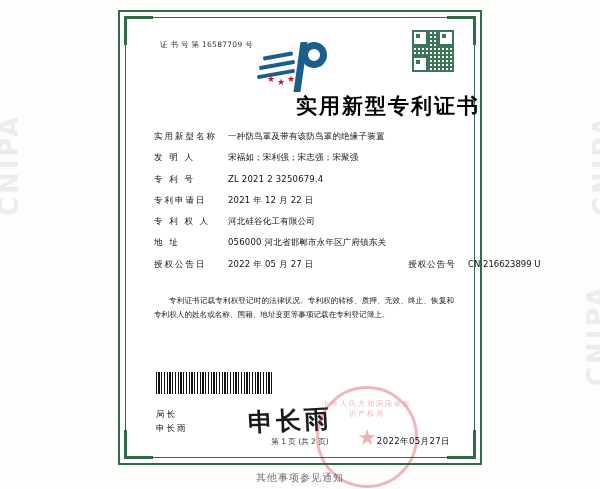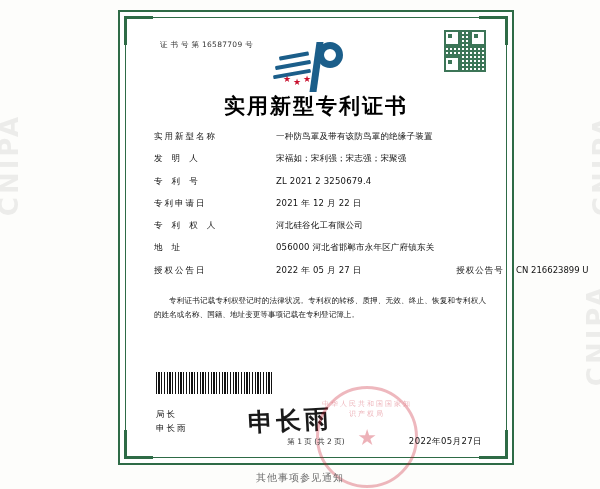--- a/index.html
+++ b/index.html
@@ -17,21 +17,21 @@
     position: relative;
     width: 600px;
     height: 489px;
     background: #fdfdfb;
   }
   
   .cert {
     position: absolute;
     left: 118px;
     top: 10px;
-    width: 396px;
+    width: 364px;
     height: 455px;
     background: #ffffff;
     border: 2px solid #2e6b46;
     box-sizing: border-box;
   }
   .cert-inner {
     position: absolute;
     left: 5px;
     top: 5px;
     right: 5px;
@@ -140,21 +140,21 @@
   }
   .emblem .st1 { left: 10px; top: 33px; }
   .emblem .st2 { left: 20px; top: 36px; }
   .emblem .st3 { left: 30px; top: 33px; }
 
   .title {
     position: absolute;
     left: 0;
     right: 0;
     top: 80px;
-    text-align: center;
+    text-align: right;
     font-family: "DejaVu Serif", "Liberation Serif", serif;
     font-size: 21px;
     font-weight: bold;
     color: #000;
     letter-spacing: 2px;
   }
 
   
   .fields {
     position: absolute;
@@ -169,26 +169,24 @@
     display: flex;
     align-items: baseline;
     margin-bottom: 8.5px;
     white-space: nowrap;
   }
   .lbl {
     width: 74px;
     flex: none;
     letter-spacing: 2px;
     color: #111;
-    font-family: Liberation Mono, monospace;
   }
   .val {
     flex: 1;
     letter-spacing: 0.2px;
-    margin-left: 48px;
   }
   .row.two .val {
     flex: none;
     width: 168px;
   }
   .lbl2 {
     width: 72px;
     flex: none;
     letter-spacing: 1px;
     text-align: center;

